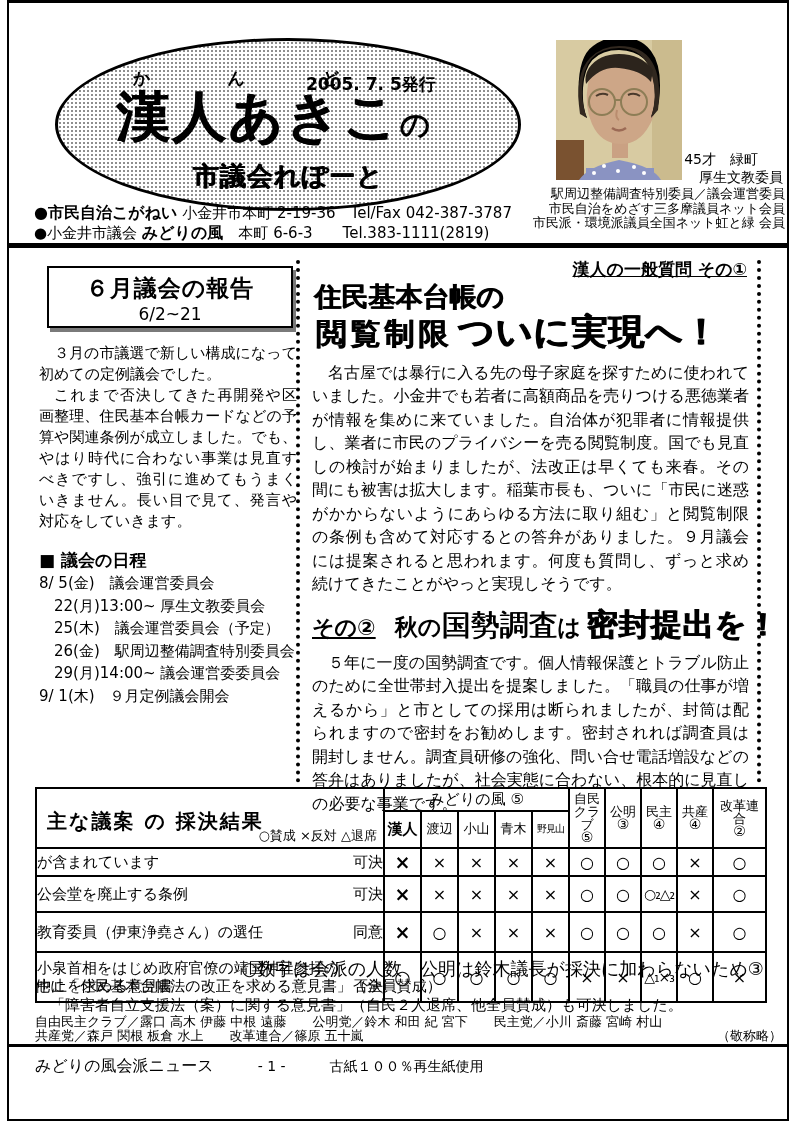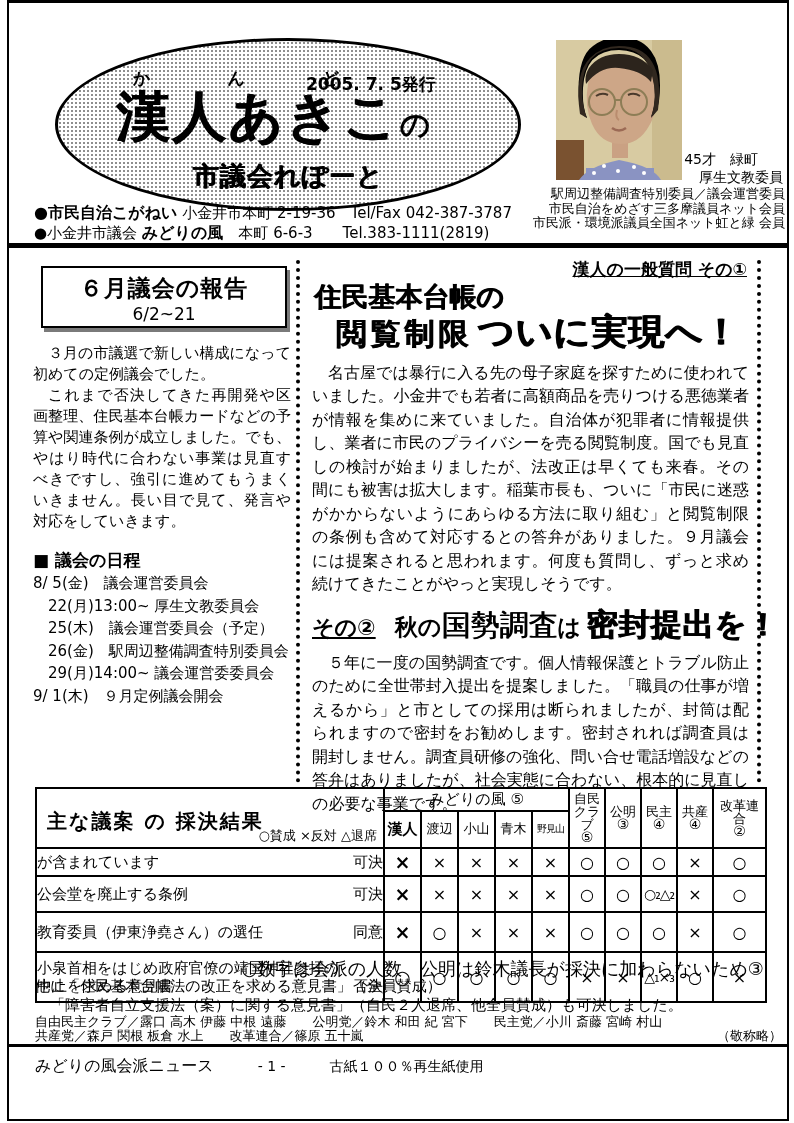--- a/index.html
+++ b/index.html
@@ -26,32 +26,32 @@
   .cap1{right:36px;top:151px;font-size:14px;white-space:nowrap;}
   .cap2{right:11px;top:169px;font-size:14px;white-space:nowrap;}
   .roles{right:9px;top:187px;text-align:right;font-size:13px;line-height:14.7px;white-space:nowrap;}
   .contacts{left:34px;top:203px;font-size:15px;line-height:19px;white-space:nowrap;}
   .contacts b{font-size:16px;}
   .rule1{left:8px;right:6px;top:243px;height:5px;background:#000;}
   
   .dotline{width:0;border-left:4px dotted #000;}
   .div-left{left:296px;top:260px;height:523px;}
   .div-right{left:757px;top:260px;height:523px;}
-  .leftcol{left:33px;top:262px;width:258px;}
+  .leftcol{left:39px;top:262px;width:258px;}
   .report-box{margin:4px 4px 0 8px;border:2px solid #000;box-shadow:3px 4px 0 #7a7a7a;text-align:center;padding:5px 0 2px;}
   .report-box .rb-title{font-size:23px;font-weight:bold;letter-spacing:1px;}
   .report-box .rb-dates{font-size:17px;}
   .leftcol p{margin:0;font-size:15px;line-height:21px;text-align:justify;text-indent:1em;}
   .left-body{margin-top:15px;}
   .schedule-head{margin-top:17px;font-size:17px;font-weight:bold;}
   .schedule div{font-size:15px;line-height:22.5px;white-space:pre;}
   .rightcol{left:312px;top:258px;width:437px;}
   .kicker{ text-align:right;font-size:17px;font-weight:bold;text-decoration:underline;padding-right:2px;}
   .a1-t1{font-size:27px;font-weight:bold;margin-left:2px;line-height:1.15;text-shadow:1px 0 0 #000;}
-  .a1-t2{margin-left:24px;line-height:1.1;white-space:nowrap;}
+  .a1-t2{margin-left:4px;line-height:1.1;white-space:nowrap;}
   .a1-t2 .t2a{font-size:30px;font-weight:bold;letter-spacing:4px;text-shadow:1px 0 0 #000;}
   .a1-t2 .t2b{font-size:36px;font-weight:bold;letter-spacing:1px;text-shadow:1.5px 0 0 #000;}
   .artbody{margin:9px 0 0 0;font-size:16px;line-height:23.5px;text-align:justify;text-indent:1em;}
   .a2-head{margin-top:11px;white-space:nowrap;line-height:1.1;}
   .a2-head .k2{font-size:22px;font-weight:bold;text-decoration:underline;}
   .a2-head .pre{font-size:23px;font-weight:bold;margin-left:14px;}
   .a2-head .big{font-size:29px;font-weight:normal;text-shadow:1px 0 0 #000;}
   .a2-head .wa{font-size:23px;font-weight:bold;}
   .a2-head .strong{font-size:31px;font-weight:bold;letter-spacing:1px;text-shadow:1.5px 0 0 #000;}
   

